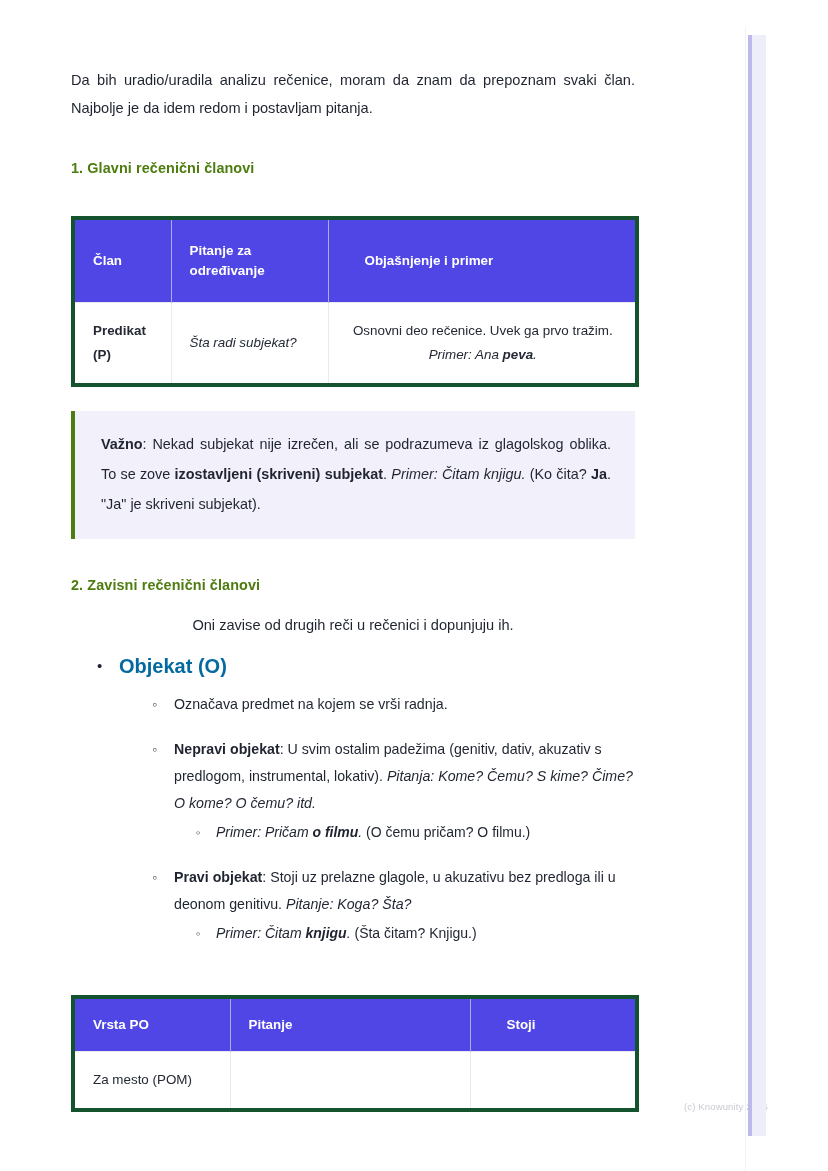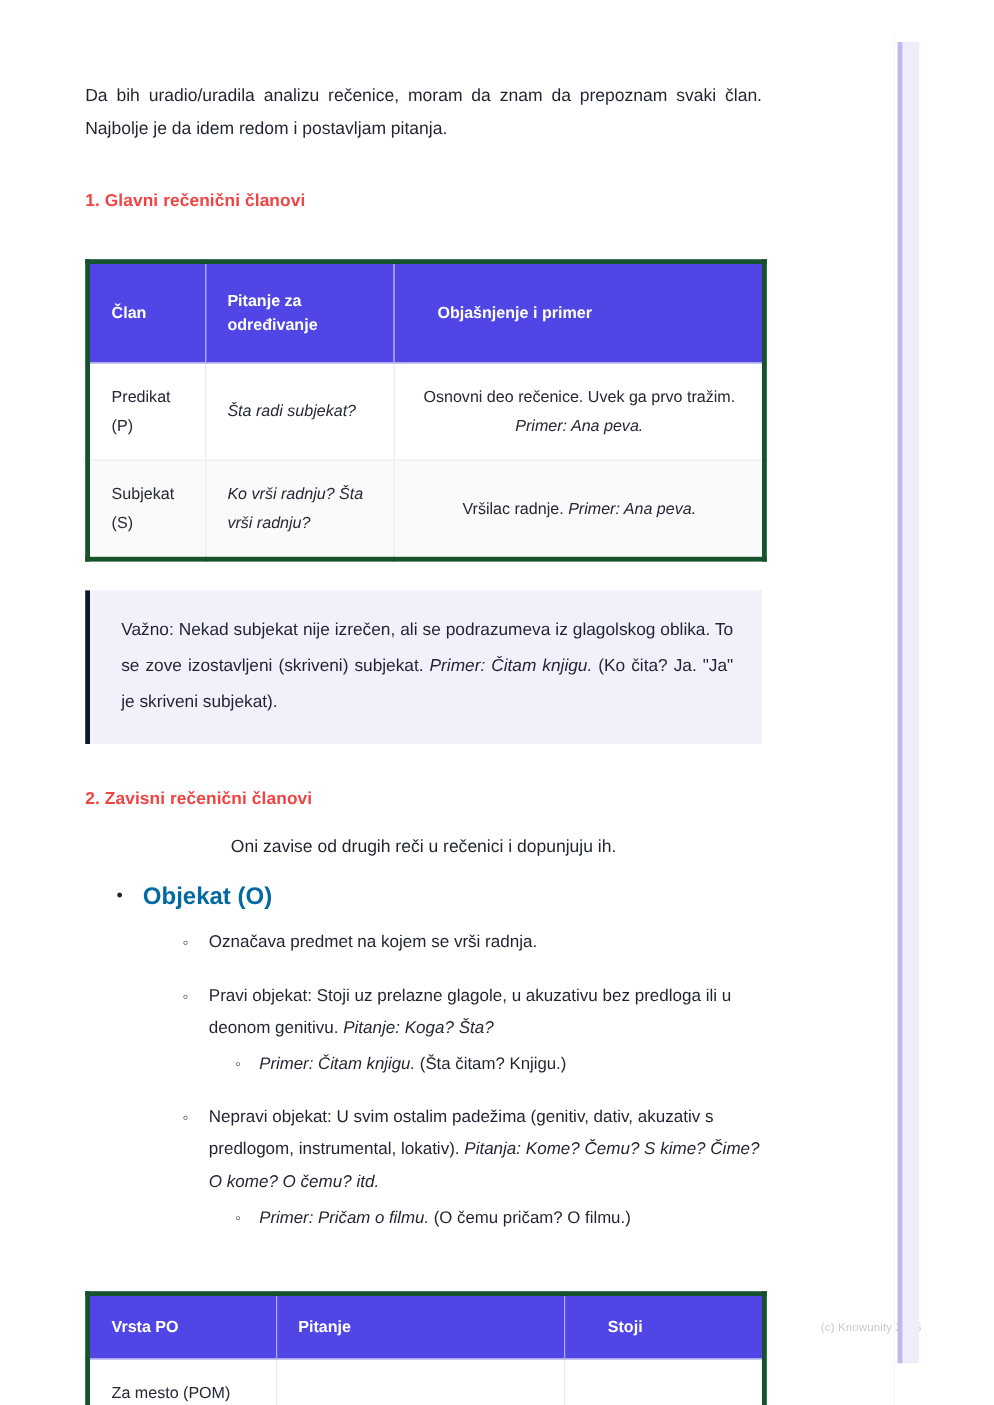--- a/index.html
+++ b/index.html
@@ -42,21 +42,21 @@
     text-justify: inter-word;
     color: #1f2430;
   }
   p.body.plain { text-align: center; }
 
   h3.heading {
     margin: 34px 0 0 0;
     font-size: 14.4px;
     line-height: 24px;
     font-weight: bold;
-    color: #ef4444;
+    color: #4d7c0f;
     letter-spacing: 0.1px;
   }
 
   .gap-lg { height: 36px; }
   .gap-md { height: 24px; }
   .gap-sm { height: 14px; }
 
   
   table.kv {
     border-collapse: collapse;
@@ -94,21 +94,21 @@
   .t2-c1 { width: 157px; }
   .t2-c2 { width: 240px; }
   .t2-c3 { width: 167px; }
 
   
   table.kv.t1 th { height: 50px; }
 
   
   .callout {
     background: #F1F0FB;
-    border-left: 4px solid #0f172a;
+    border-left: 4px solid #4d7c0f;
     padding: 18px 24px 20px 26px;
     font-size: 14.4px;
     line-height: 30px;
     text-align: justify;
     text-justify: inter-word;
     color: #1f2430;
   }
 
   
   ul.lv1 {
@@ -177,21 +177,21 @@
     content: "\25E6";
     position: absolute;
     left: 0;
     top: 0;
     font-size: 13px;
     line-height: 27px;
     color: #41464f;
   }
 
   i, em { font-style: italic; }
-  b, strong { font-weight: normal; }
+  b, strong { font-weight: bold; }
 
   
   .watermark {
     position: absolute;
     left: 684px;
     top: 1101px;
     font-size: 9.5px;
     line-height: 12px;
     color: #c8c9d0;
     letter-spacing: 0.15px;
@@ -248,25 +248,20 @@
           <th>Pitanje za određivanje</th>
           <th>Objašnjenje i primer</th>
         </tr>
       </thead>
       <tbody>
         <tr>
           <td><b>Predikat (P)</b></td>
           <td><i>Šta radi subjekat?</i></td>
           <td><span>Osnovni deo rečenice. Uvek ga prvo tražim. </span><i>Primer: Ana </i><b><i>peva</i></b><i>.</i></td>
         </tr>
-        <tr class="alt">
-          <td><b>Subjekat (S)</b></td>
-          <td><i>Ko vrši radnju? Šta vrši radnju?</i></td>
-          <td><span>Vršilac radnje. </span><i>Primer: </i><b><i>Ana</i></b><i> peva.</i></td>
-        </tr>
       </tbody>
     </table>
 
     <div class="gap-md"></div>
 
     <div class="callout">
       <b>Važno</b><span>: Nekad subjekat nije izrečen, ali se podrazumeva iz glagolskog oblika. To se zove </span><b>izostavljeni (skriveni) subjekat</b><span>. </span><i>Primer: Čitam knjigu.</i><span> (Ko čita? </span><b>Ja</b><span>. "Ja" je skriveni subjekat).</span>
     </div>
 
     <h3 class="heading">2. Zavisni rečenični članovi</h3>
@@ -278,29 +273,29 @@
     <div class="gap-sm"></div>
 
     <ul class="lv1">
       <li>
         <span class="lv1-label">Objekat (O)</span>
         <ul class="lv2">
           <li>
             <span>Označava predmet na kojem se vrši radnja.</span>
           </li>
           <li>
+            <b>Nepravi objekat</b><span>: U svim ostalim padežima (genitiv, dativ, akuzativ s predlogom, instrumental, lokativ). </span><i>Pitanja: Kome? Čemu? S kime? Čime? O kome? O čemu? itd.</i>
+            <ul class="lv3">
+              <li><i>Primer: Pričam </i><b><i>o filmu</i></b><i>.</i><span> (O čemu pričam? O filmu.)</span></li>
+            </ul>
+          </li>
+          <li>
             <b>Pravi objekat</b><span>: Stoji uz prelazne glagole, u akuzativu bez predloga ili u deonom genitivu. </span><i>Pitanje: Koga? Šta?</i>
             <ul class="lv3">
               <li><i>Primer: Čitam </i><b><i>knjigu</i></b><i>.</i><span> (Šta čitam? Knjigu.)</span></li>
-            </ul>
-          </li>
-          <li>
-            <b>Nepravi objekat</b><span>: U svim ostalim padežima (genitiv, dativ, akuzativ s predlogom, instrumental, lokativ). </span><i>Pitanja: Kome? Čemu? S kime? Čime? O kome? O čemu? itd.</i>
-            <ul class="lv3">
-              <li><i>Primer: Pričam </i><b><i>o filmu</i></b><i>.</i><span> (O čemu pričam? O filmu.)</span></li>
             </ul>
           </li>
         </ul>
       </li>
     </ul>
 
     <div class="gap-md"></div>
 
 
     <div class="gap-md"></div>

